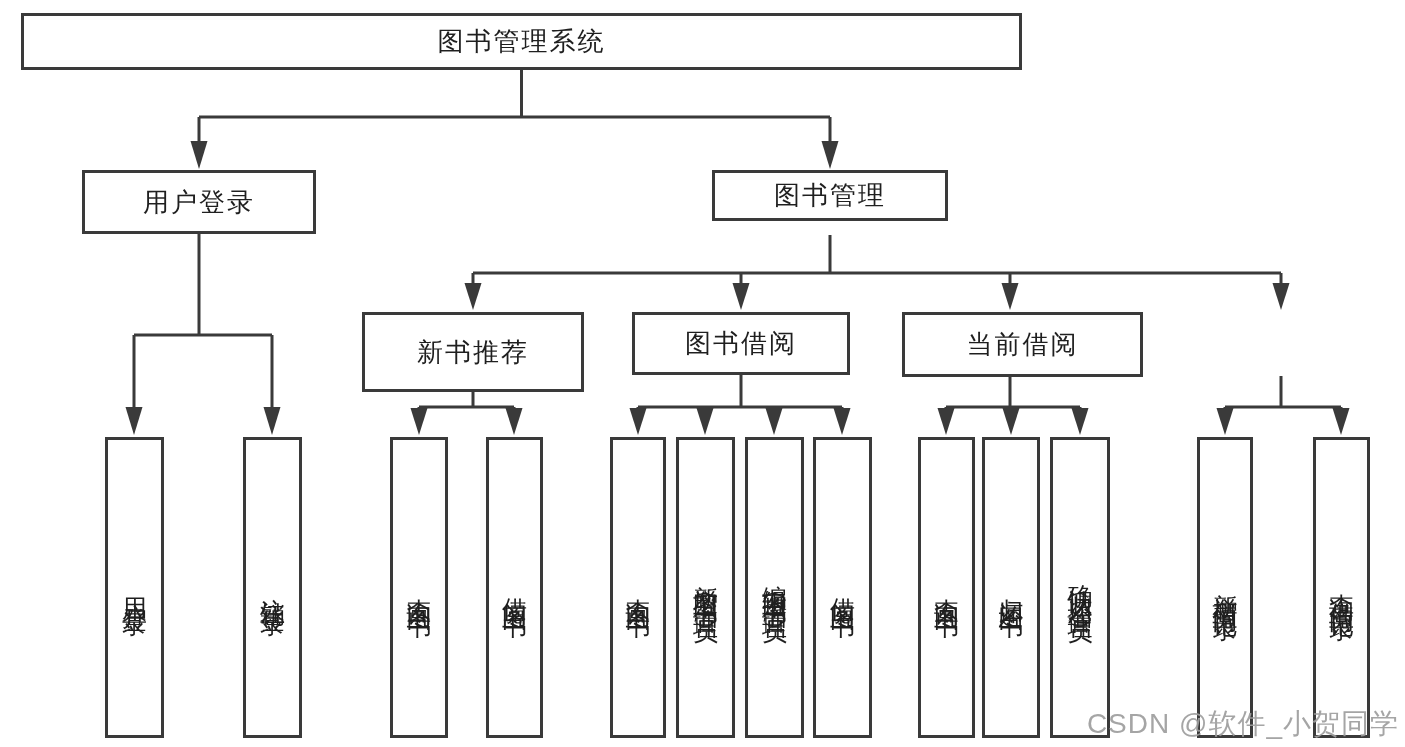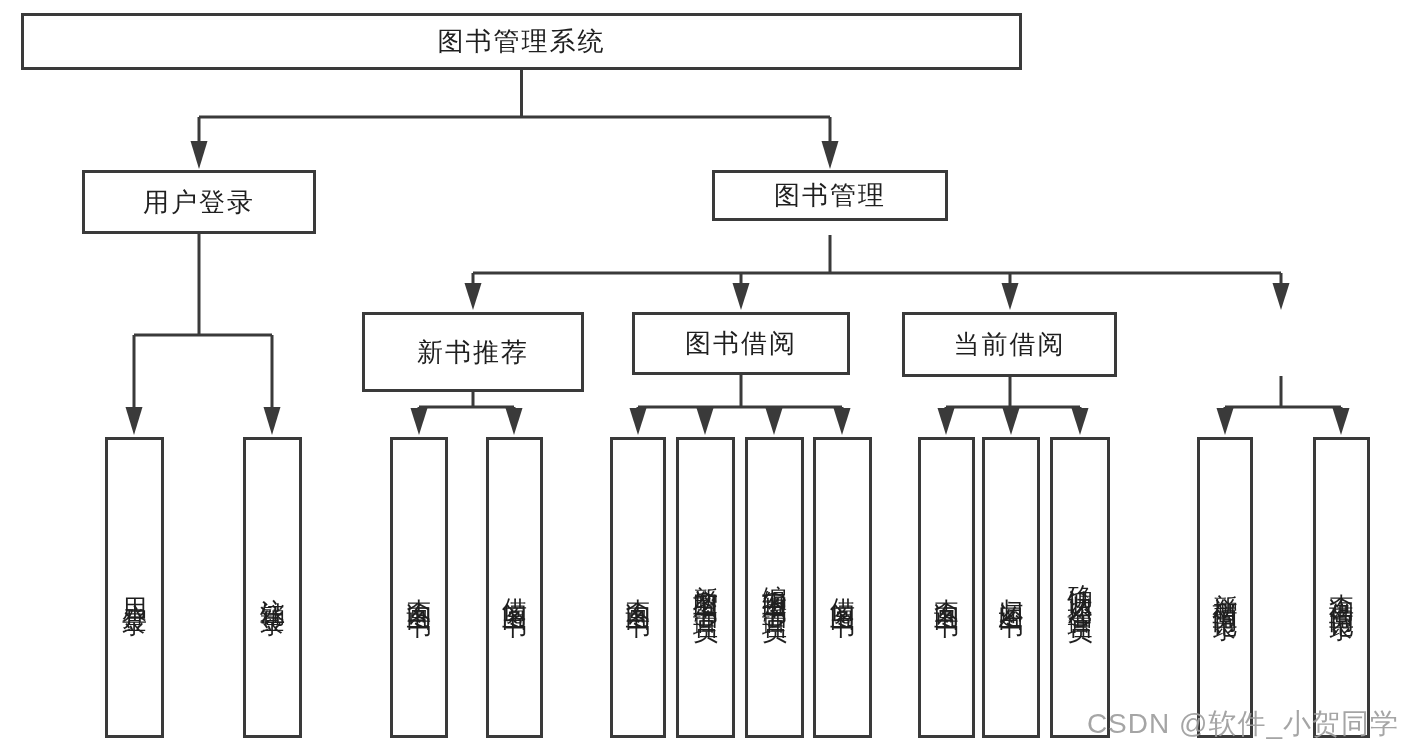--- a/index.html
+++ b/index.html
@@ -109,21 +109,21 @@
     </g>
   </svg>
 
   <div class="node h" style="left:21px; top:13px; width:1001px; height:57px;">图书管理系统</div>
 
   <div class="node h" style="left:82px; top:170px; width:234px; height:64px;">用户登录</div>
   <div class="node h" style="left:712px; top:170px; width:236px; height:51px;">图书管理</div>
 
   <div class="node h" style="left:362px; top:312px; width:222px; height:80px;">新书推荐</div>
   <div class="node h" style="left:632px; top:312px; width:218px; height:63px;">图书借阅</div>
-  <div class="node h" style="left:902px; top:312px; width:215px; height:65px;">当前借阅</div>
+  <div class="node h" style="left:902px; top:312px; width:241px; height:65px;">当前借阅</div>
 
   <div class="node v" style="left:105px; top:437px; width:59px; height:301px;">用户登录</div>
   <div class="node v" style="left:243px; top:437px; width:59px; height:301px;">注销登录</div>
 
   <div class="node v" style="left:390px; top:437px; width:58px; height:301px;">查询图书</div>
   <div class="node v" style="left:486px; top:437px; width:57px; height:301px;">借阅图书</div>
 
   <div class="node v" style="left:610px; top:437px; width:56px; height:301px;">查询图书</div>
   <div class="node v" style="left:676px; top:437px; width:59px; height:301px;">新增图书（管理员）</div>
   <div class="node v" style="left:745px; top:437px; width:59px; height:301px;">编辑图书（管理员）</div>

